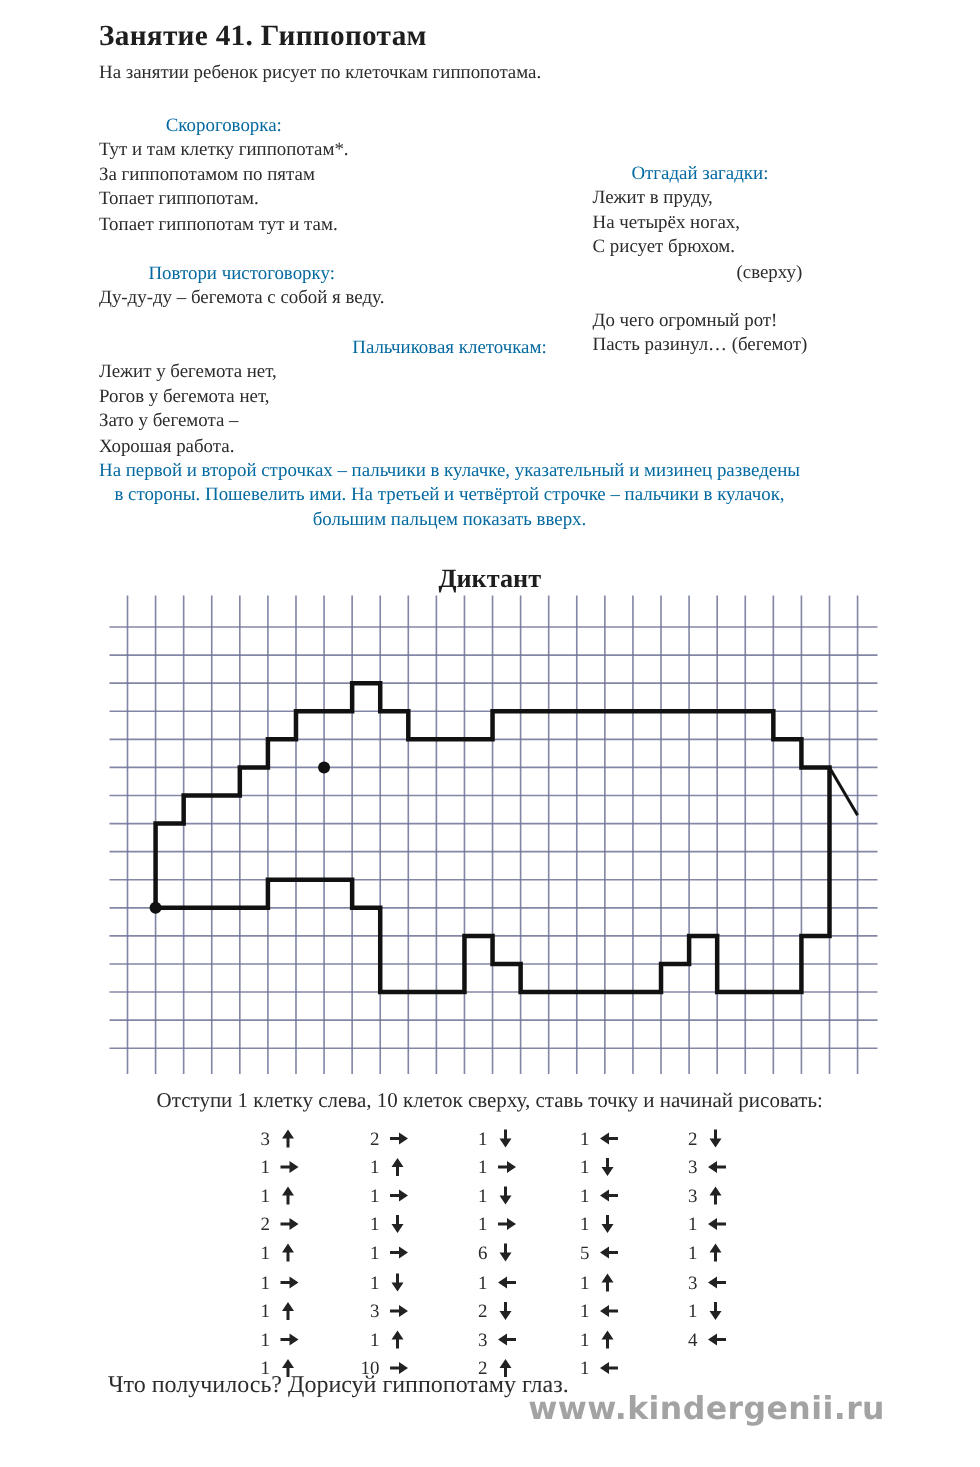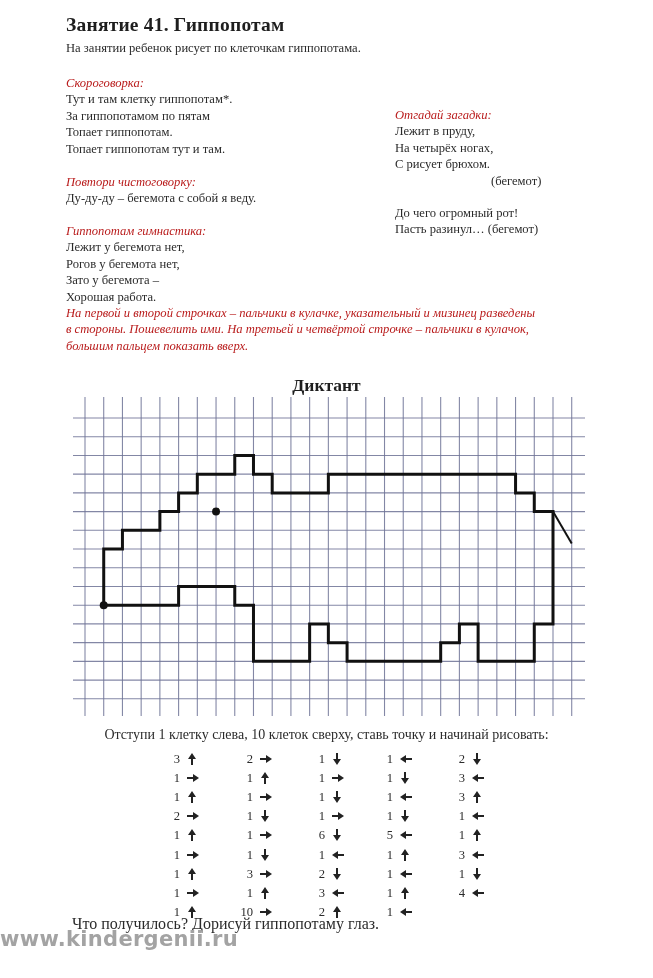--- a/index.html
+++ b/index.html
@@ -2,31 +2,31 @@
 <html><head>
 <meta charset="utf-8">
 <style>
   html, body { margin:0; padding:0; background:#ffffff; }
   body { width:653px; height:978px; position:relative; overflow:hidden;
          font-family:"Liberation Serif", serif; color:#2b2b2b; }
   .abs { position:absolute; white-space:nowrap; }
   .title { left:66px; top:14px; font-size:19.5px; font-weight:bold; color:#1e1e1e; letter-spacing:0.2px; }
   .subtitle { left:66px; top:41px; font-size:12.6px; }
   .t { font-size:12.6px; line-height:16.4px; }
-  .it { font-style:italic; color:#b91c1c; }
+  .it { color:#0369a1;text-align:center; }
   .block { position:absolute; }
   .block div { white-space:nowrap; }
   .dict-title { left:0; width:653px; text-align:center; top:375px; font-size:17.5px; font-weight:bold; color:#1e1e1e; }
   #grid { position:absolute; left:0; top:0; }
   .instr { left:0; width:653px; text-align:center; top:727px; font-size:14px; color:#2b2b2b; }
   .dcell { position:absolute; font-size:12.6px; height:16px; line-height:16px; }
   .dnum { position:absolute; text-align:right; width:16px; }
   .darr { position:absolute; left:22px; width:14px; height:16px; }
   .footer-q { left:72px; top:915px; font-size:16px; }
-  .watermark { left:0; width:590px; text-align:left; top:927px; font-family:"DejaVu Sans", sans-serif;
+  .watermark { left:0; width:590px; text-align:right; top:927px; font-family:"DejaVu Sans", sans-serif;
                font-weight:bold; font-size:21px; color:#a3a3a3; letter-spacing:0.3px; }
 </style>
 </head>
 <body>
 
 <div class="abs title">Занятие 41. Гиппопотам</div>
 <div class="abs subtitle">На занятии ребенок рисует по клеточкам гиппопотама.</div>
 
 <div class="block t" style="left:66px; top:75px;">
   <div class="it">Скороговорка:</div>
@@ -35,36 +35,36 @@
   <div>Топает гиппопотам.</div>
   <div>Топает гиппопотам тут и там.</div>
 </div>
 
 <div class="block t" style="left:66px; top:174px;">
   <div class="it">Повтори чистоговорку:</div>
   <div>Ду-ду-ду – бегемота с собой я веду.</div>
 </div>
 
 <div class="block t" style="left:66px; top:223px;">
-  <div class="it">Гиппопотам гимнастика:</div>
+  <div class="it">Пальчиковая клеточкам:</div>
   <div>Лежит у бегемота нет,</div>
   <div>Рогов у бегемота нет,</div>
   <div>Зато у бегемота –</div>
   <div>Хорошая работа.</div>
   <div class="it">На первой и второй строчках – пальчики в кулачке, указательный и мизинец разведены</div>
   <div class="it">в стороны. Пошевелить ими. На третьей и четвёртой строчке – пальчики в кулачок,</div>
   <div class="it">большим пальцем показать вверх.</div>
 </div>
 
 <div class="block t" style="left:395px; top:107px;">
   <div class="it">Отгадай загадки:</div>
   <div>Лежит в пруду,</div>
   <div>На четырёх ногах,</div>
   <div>С рисует брюхом.</div>
-  <div style="padding-left:96px;">(бегемот)</div>
+  <div style="padding-left:96px;">(сверху)</div>
   <div style="height:16px;"></div>
   <div>До чего огромный рот!</div>
   <div>Пасть разинул… (бегемот)</div>
 </div>
 
 <div class="abs dict-title">Диктант</div>
 
 <svg id="grid" width="653" height="978">
     <line x1="85" y1="397" x2="85" y2="716" stroke="#6e7396" stroke-width="1.1" opacity="0.85"></line>
     <line x1="103.72" y1="397" x2="103.72" y2="716" stroke="#6e7396" stroke-width="1.1" opacity="0.85"></line>

